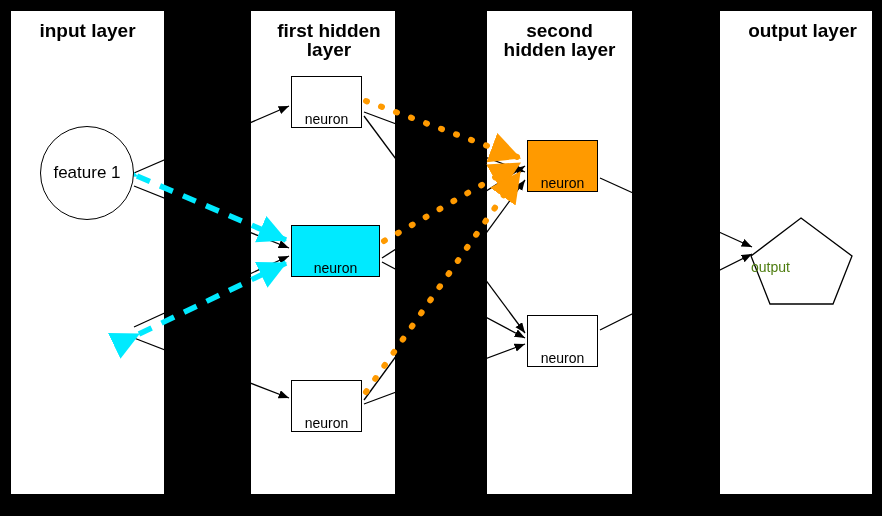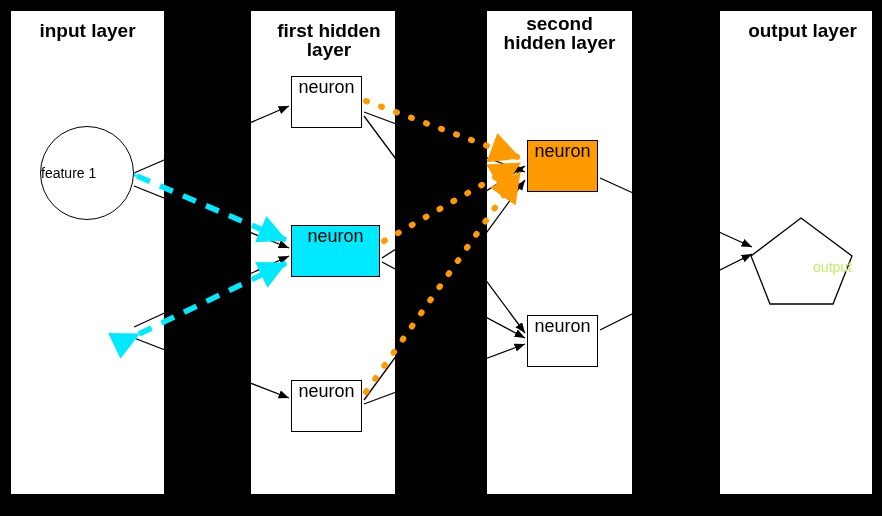--- a/index.html
+++ b/index.html
@@ -11,47 +11,47 @@
     position:absolute;background:#ffffff;box-sizing:border-box;
   }
   .panel-title{
     position:absolute;left:0;right:0;text-align:center;
     font-weight:bold;font-size:19px;color:#000;line-height:19px;
     white-space:pre-line;
   }
   .svg-layer{position:absolute;left:0;top:0;width:882px;height:516px;pointer-events:none;}
   .box{
     position:absolute;box-sizing:border-box;border:1.6px solid #000;background:#fff;
-    display:flex;align-items:flex-start;justify-content:center;font-size:18px;color:#000;
+    display:flex;align-items:flex-end;justify-content:center;font-size:14px;color:#000;
   }
   .box.cyan{background:#00eaff;}
   .box.orange{background:#ff9a00;}
   .circle{
     position:absolute;box-sizing:border-box;border:1.2px solid #000;border-radius:50%;
-    background:#fff;display:flex;align-items:center;
-    font-size:14px;color:#000;
+    background:#fff;display:flex;align-items:center;justify-content:center;
+    font-size:17px;color:#000;
   }
   .pent-label{
-    position:absolute;font-size:14px;color:#bef264;text-align:right;
+    position:absolute;font-size:14px;color:#4d7c0f;text-align:left;
   }
 </style>
 </head>
 <body>
 
 <div id="root">
 
   <div class="panel" style="left:11px;top:11px;width:153px;height:483px;"></div>
   <div class="panel" style="left:251px;top:11px;width:144px;height:483px;"></div>
   <div class="panel" style="left:487px;top:11px;width:145px;height:483px;"></div>
   <div class="panel" style="left:720px;top:11px;width:152px;height:483px;"></div>
 
   <div class="panel-title" style="left:11px;width:153px;top:21px;">input layer</div>
   <div class="panel-title" style="left:251px;width:156px;top:21px;">first hidden
 layer</div>
-  <div class="panel-title" style="left:487px;width:145px;top:14px;">second
+  <div class="panel-title" style="left:487px;width:145px;top:21px;">second
 hidden layer</div>
   <div class="panel-title" style="left:720px;width:165px;top:21px;">output layer</div>
 
   <svg class="svg-layer" viewBox="0 0 882 516" xmlns="http://www.w3.org/2000/svg">
     <defs>
       <marker id="arrowBlack" markerWidth="9" markerHeight="9" refX="8" refY="3.2" orient="auto" markerUnits="strokeWidth">
         <path d="M0,0 L8,3.2 L0,6.4 z" fill="#000"></path>
       </marker>
       <marker id="arrowCyan" markerWidth="6" markerHeight="6" refX="5" refY="2.6" orient="auto" markerUnits="strokeWidth">
         <path d="M0,0 L5.2,2.6 L0,5.2 z" fill="#00eaff"></path>

